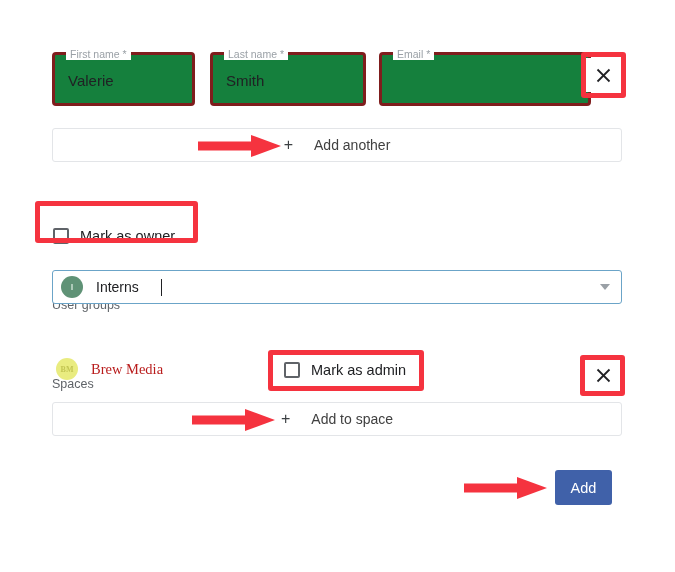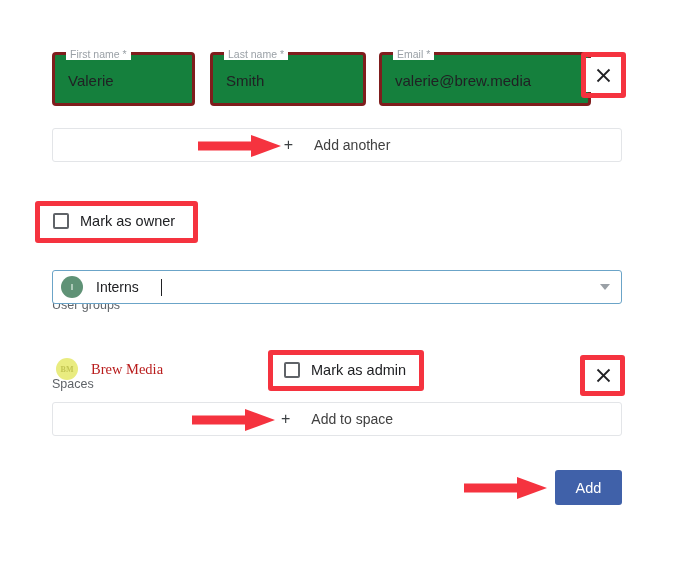--- a/index.html
+++ b/index.html
@@ -184,21 +184,21 @@
     margin-left: 13px;
     font-size: 14.5px;
     color: #b91c1c;
   }
 
   
   #add-button {
     position: absolute;
     left: 555px;
     top: 470px;
-    width: 67px;
+    width: 57px;
     height: 35px;
     background: #4061a9;
     color: #fff;
     border: none;
     border-radius: 3px;
     font-size: 14.5px;
     font-family: "Liberation Sans", sans-serif;
     cursor: pointer;
   }
 
@@ -222,36 +222,35 @@
   <span class="value">Valerie</span>
 </div>
 
 <div class="field" id="f1" style="left:210px; top:52px; width:156px;">
   <span class="legend">Last name *</span>
   <span class="value">Smith</span>
 </div>
 
 <div class="field" id="f2" style="left:379px; top:52px; width:212px;">
   <span class="legend">Email *</span>
-  <span class="value">valerie@brew.media</span>
 </div>
 
 <button class="x-btn" style="left:586px; top:58px;">
   <svg width="17" height="17" viewBox="0 0 17 17">
     <line x1="2.5" y1="2.5" x2="14.5" y2="14.5" stroke="#202124" stroke-width="1.8"></line>
     <line x1="14.5" y1="2.5" x2="2.5" y2="14.5" stroke="#202124" stroke-width="1.8"></line>
   </svg>
 </button>
 
 <div class="addbar" style="top:128px;">
   <span class="plus">+</span>
   <span class="txt">Add another</span>
 </div>
 
-<div class="checkrow" style="left:53px; top:213px;">
+<div class="checkrow" style="left:53px; top:228px;">
   <span class="cbox"></span>
   <span class="lbl">Mark as owner</span>
 </div>
 
 <div class="caption" style="left:52px; top:254px;">User groups</div>
 
 <div id="user-groups-select">
   <span class="chip">
     <span class="avatar green">I</span>
     <span class="name">Interns</span>

